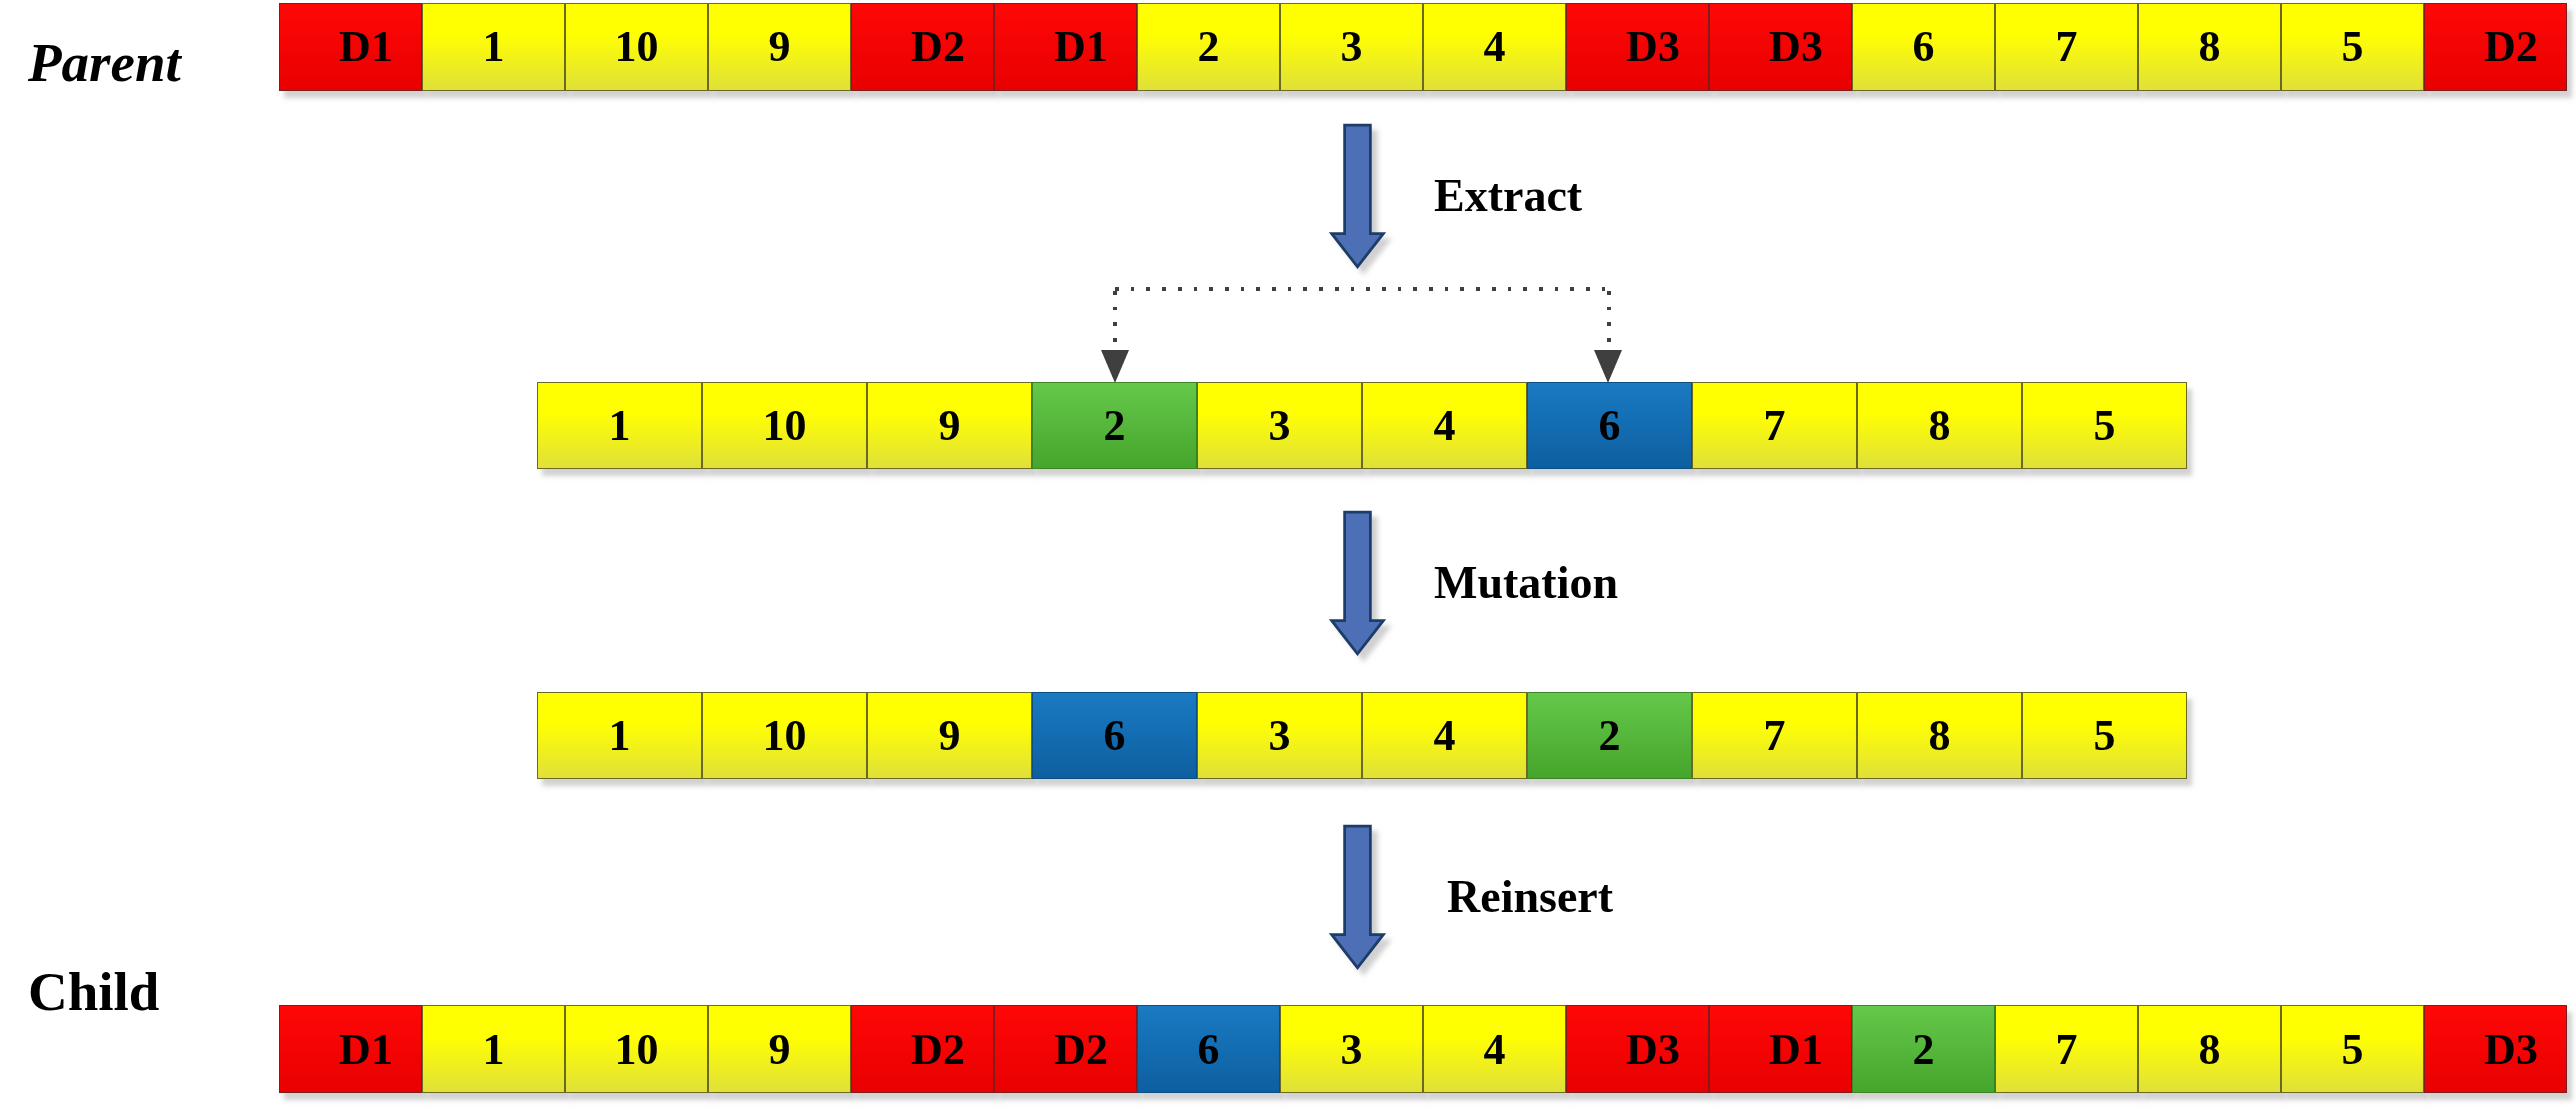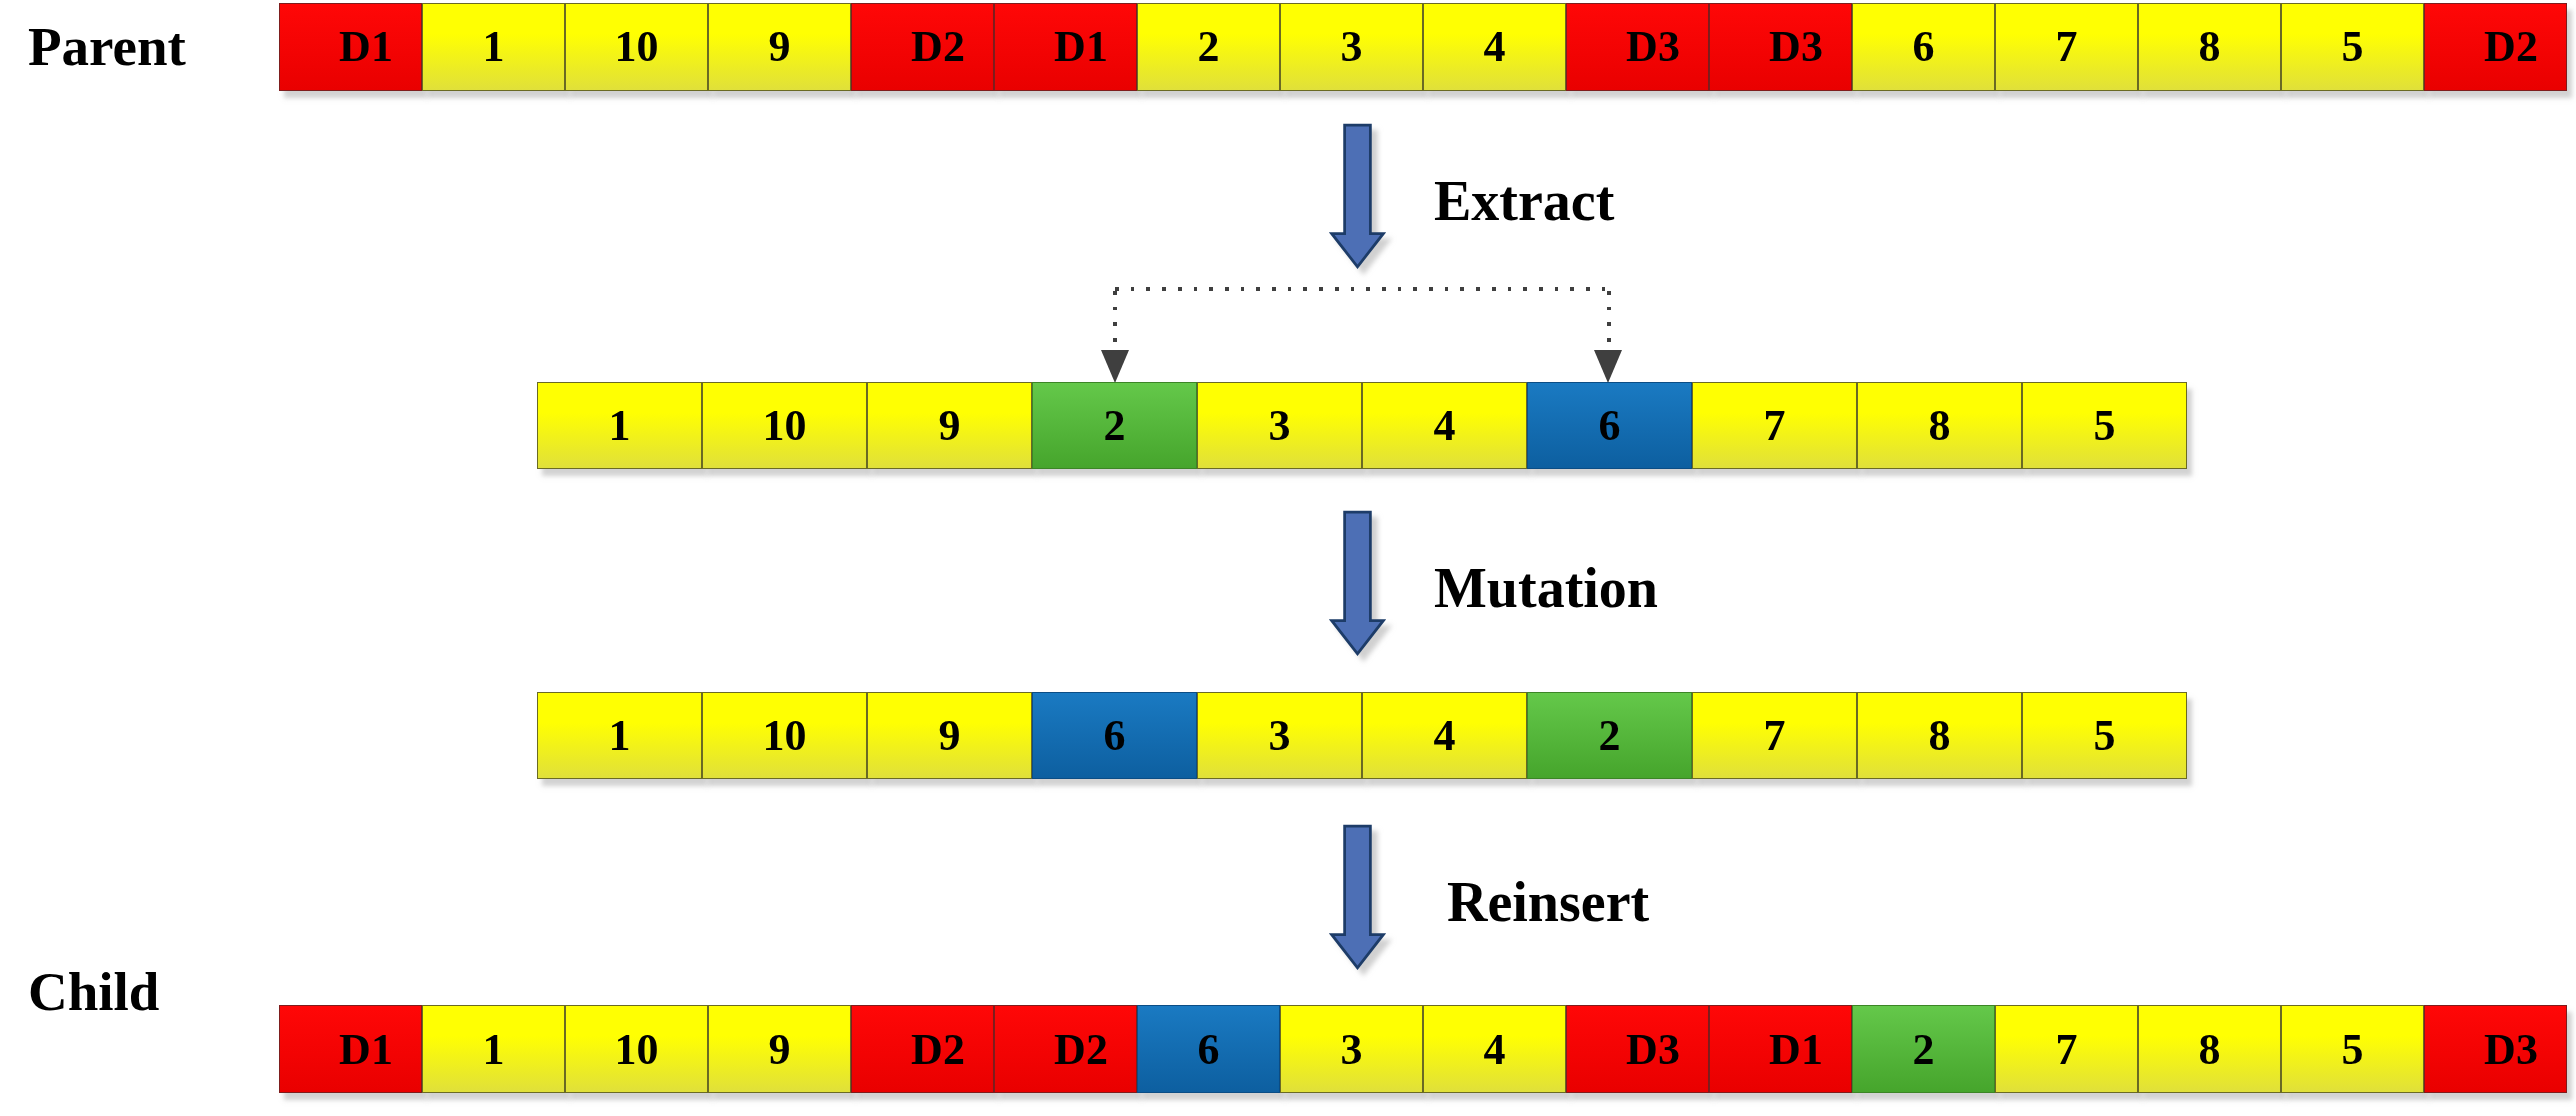--- a/index.html
+++ b/index.html
@@ -42,21 +42,21 @@
     position:absolute;left:28px;
     font-weight:bold;font-size:55px;color:var(--text,#000);
     white-space:nowrap;
   }
   
   .big-arrow{position:absolute;width:57px;height:146px;filter:drop-shadow(6.5px 6.5px 2.8px rgba(170,170,170,0.55));}
   .big-arrow svg{display:block;width:57px;height:146px;}
   .big-arrow polygon{fill:var(--arrow-fill);stroke:var(--arrow-border);stroke-width:3;stroke-linejoin:miter;}
   .step-label{
     position:absolute;left:1434px;
-    font-weight:bold;font-size:56px;color:var(--text,#000);
+    font-weight:bold;font-size:46px;color:var(--text,#000);
     white-space:nowrap;
   }
   
   .dot-h{
     position:absolute;height:3.7px;
     background:repeating-linear-gradient(90deg,var(--connector) 0 3.7px,transparent 3.7px 15.7px);
   }
   .dot-v{
     position:absolute;width:3.7px;
     background:repeating-linear-gradient(180deg,var(--connector) 0 3.7px,transparent 3.7px 15.7px);
@@ -66,21 +66,21 @@
     border-left:14.8px solid transparent;
     border-right:14.8px solid transparent;
     border-top:33px solid var(--connector);
   }
 </style>
 </head>
 <body>
 
 <div id="canvas" style="--background: #ffffff; --text: #000000; --gene-yellow: #ffff02; --gene-yellow-dark: #e0e03a; --gene-border: #6a6a24; --depot-red: #ff0707; --depot-red-dark: #e90000; --depot-border: #7e1d1d; --highlight-green: #64c84a; --highlight-green-dark: #46a52c; --green-border: #3c8526; --highlight-blue: #1a7ac2; --highlight-blue-dark: #0d5fa0; --blue-border: #0b4d85; --arrow-fill: #4d6fb5; --arrow-border: #1d3c68; --connector: #3f3f3f;">
 
-  <div class="side-label" style="top:15px;">Parent</div>
+  <div class="side-label" style="top:31px;font-style:italic;">Parent</div>
   <div class="chrom-row row-wide" style="left:279px;top:2.8px;">
       <div class="cell c-depot">D1</div>
       <div class="cell c-gene">1</div>
       <div class="cell c-gene">10</div>
       <div class="cell c-gene">9</div>
       <div class="cell c-depot">D2</div>
       <div class="cell c-depot">D1</div>
       <div class="cell c-gene">2</div>
       <div class="cell c-gene">3</div>
       <div class="cell c-gene">4</div>

